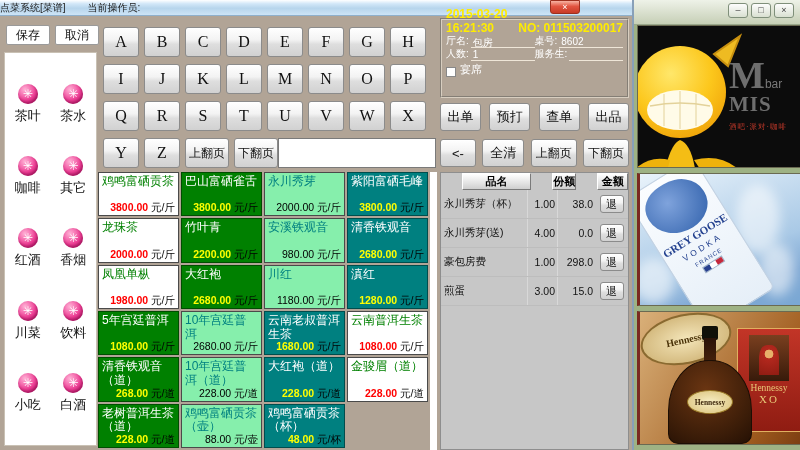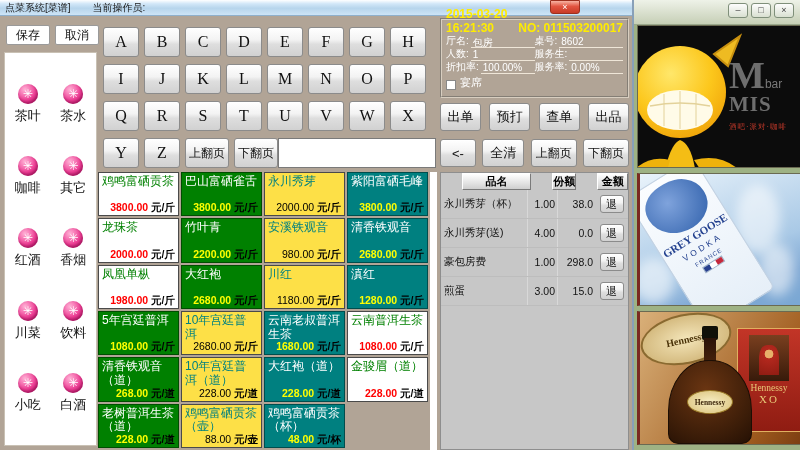--- a/index.html
+++ b/index.html
@@ -60,21 +60,21 @@
   .oval-label { width:46px; height:24px; background:radial-gradient(#f7eec4,#d9c078); border:1px solid #9a7a28;
     border-radius:50%; display:flex; align-items:center; justify-content:center;
     font-family:"Liberation Serif",serif; font-size:7.5px; font-weight:bold; color:#3a2408; }
 
   
   .app { position:absolute; left:0; top:0; width:634px; height:450px; background:#b1a496;
     border-right:2px solid #88a0b8; }
   .titlebar { position:relative; height:16px;
     background:linear-gradient(#ffffff,#d2e7f8 25%,#b7d5ec 55%,#cde4f6);
     border-bottom:1px solid #8fb0cc; font-size:10px; color:#1a1a1a;
-    display:flex; align-items:center; padding-left:5px; gap:22px; white-space:nowrap; }
+    display:flex; align-items:center; gap:22px; white-space:nowrap; }
   .close-inner { position:absolute; left:550px; top:0; width:30px; height:14px;
     background:linear-gradient(#f7b3a2,#e25440 45%,#c83a26); border:1px solid #9c2f1e;
     border-radius:0 0 3px 3px; color:#fff; font-size:9px; text-align:center; line-height:12px; }
 
   .btn3d { background:linear-gradient(#ffffff,#f3f3f3 42%,#dedede 58%,#d1d1d1);
     border:1px solid #8b8b8b; border-radius:3px; box-shadow:inset 0 1px 0 rgba(255,255,255,.9);
     display:flex; align-items:center; justify-content:center; color:#111; }
 
   .tb-btn { position:absolute; width:44px; height:20px; font-size:12px; border-radius:2px;
     background:#fff; border:1px solid #9a9a9a; }
@@ -115,24 +115,24 @@
   .ar2 .abtn:nth-child(3), .ar2 .abtn:nth-child(4){ width:46px; font-size:12px; }
 
   .divider { position:absolute; left:430px; top:172px; width:7px; height:278px; background:#fff; }
 
   .menu { position:absolute; left:98px; top:172px; width:330px; height:276px;
     display:grid; grid-template-columns:repeat(4,1fr); grid-auto-rows:1fr; gap:2px; }
   .mcell { position:relative; border:1px solid #4a4a4a; padding:2px 3px; font-size:12px; line-height:1.15;
     cursor:default; overflow:hidden; }
   .mprice-row { position:absolute; right:3px; bottom:2px; font-size:10.5px; white-space:nowrap; }
   .mprice { font-weight:bold; }
-  .munit { color:#000;font-weight:bold; }
+  .munit { color:#000; }
   .m0 { background:#fff; } .m0 .mname { color:#008000; } .m0 .mprice { color:#ff0000; }
   .m1 { background:#008000; border-color:#004d00; } .m1 .mname { color:#fff; } .m1 .mprice { color:#ffff00; }
-  .m2 { background:#fde047; } .m2 .mname { color:#008080; } .m2 .mprice { color:#000; font-weight:normal; }
+  .m2 { background:#86efac; } .m2 .mname { color:#008080; } .m2 .mprice { color:#000; font-weight:normal; }
   .m3 { background:#008080; border-color:#004d4d; } .m3 .mname { color:#fff; } .m3 .mprice { color:#ffff00; }
 
   .table { position:absolute; left:440px; top:172px; width:189px; height:278px;
     background:#c7c7c7; border:1px solid #8e8e8e; }
   .thead { display:flex; height:17px; }
   .th { background:linear-gradient(#ffffff,#e6e6e6 55%,#cfcfcf); border:1px solid;
     border-color:#fff #7a7a7a #7a7a7a #fff; font-weight:bold; font-size:11px; color:#000;
     display:flex; align-items:center; justify-content:center;margin-left:21px; }
   .th:nth-child(1){ width:86px; } .th:nth-child(2){ width:30px; } .th:nth-child(3){ width:38px; }
   .trow { display:flex; align-items:center; height:29px; font-size:10.5px; color:#111;
@@ -322,30 +322,20 @@
     <div class="iline">
       <span class="pair">
           <span class="lbl">人数:</span>
           <span class="val">1</span>
         </span>
       <span class="pair">
           <span class="lbl">服务生:</span>
           <span class="val"></span>
         </span>
     </div>
-    <div class="iline">
-      <span class="pair">
-          <span class="lbl">折扣率:</span>
-          <span class="val">100.00%</span>
-        </span>
-      <span class="pair">
-          <span class="lbl">服务率:</span>
-          <span class="val">0.00%</span>
-        </span>
-    </div>
     <div class="iline" style="margin-top:3px;">
       <span class="chk"></span>
       <span style="font-size:11px;">宴席</span>
     </div>
   </div>
 
   <div class="arow ar1">
       <div class="abtn btn3d">出单</div>
       <div class="abtn btn3d">预打</div>
       <div class="abtn btn3d">查单</div>

